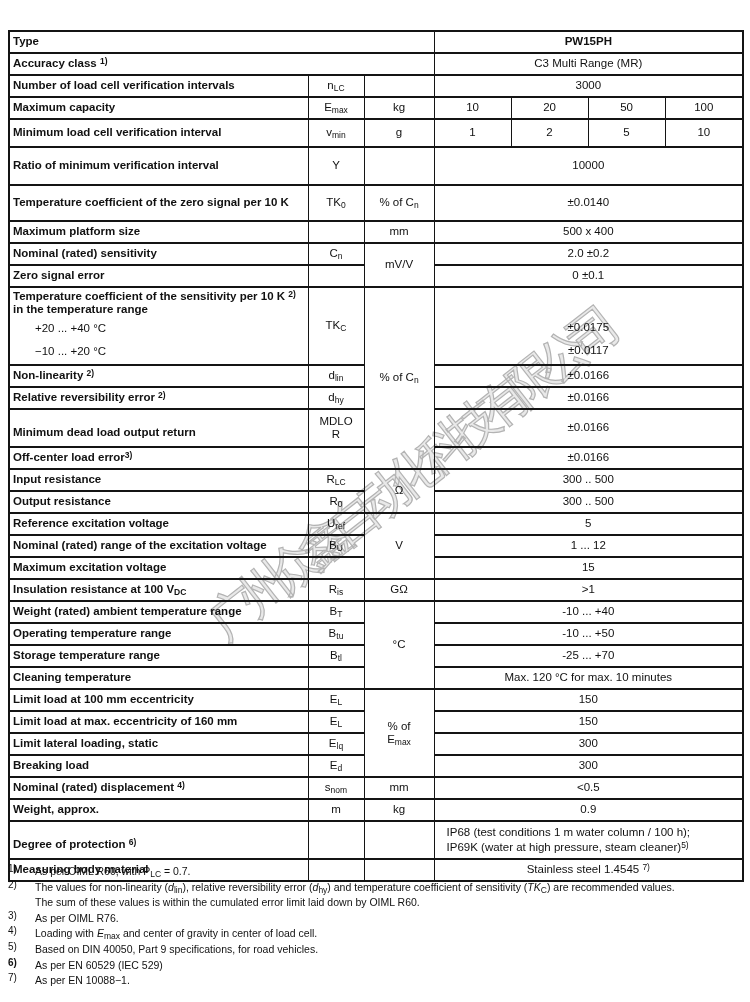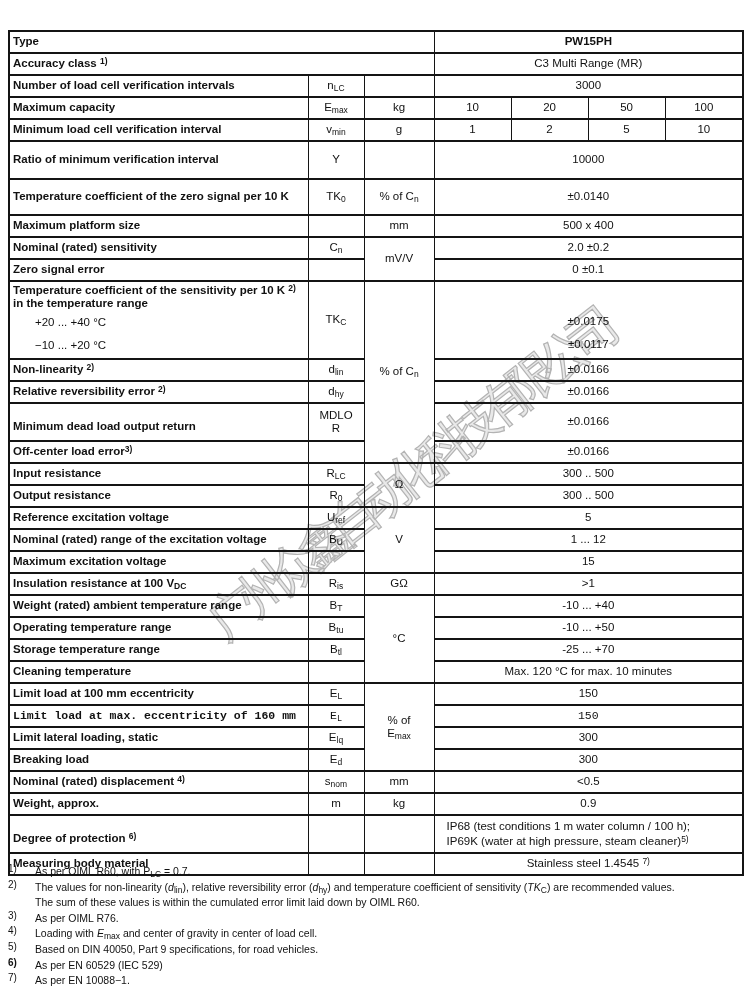--- a/index.html
+++ b/index.html
@@ -65,21 +65,21 @@
           </tr>
           <tr style="height: 22px;">
             <td class="lab">Maximum capacity</td>
             <td class="sym">E<sub>max</sub></td>
             <td class="unit" rowspan="1">kg</td>
             <td class="val">10</td>
             <td class="val">20</td>
             <td class="val">50</td>
             <td class="val">100</td>
           </tr>
-          <tr style="height: 22px;">
+          <tr style="height: 28px;">
             <td class="lab">Minimum load cell verification interval</td>
             <td class="sym">v<sub>min</sub></td>
             <td class="unit" rowspan="1">g</td>
             <td class="val">1</td>
             <td class="val">2</td>
             <td class="val">5</td>
             <td class="val">10</td>
           </tr>
           <tr style="height: 38px;">
             <td class="lab">Ratio of minimum verification interval</td>
@@ -198,21 +198,21 @@
             <td class="lab">Cleaning temperature</td>
             <td class="sym"></td>
             <td class="val" colspan="4">Max. 120 °C for max. 10 minutes</td>
           </tr>
           <tr style="height: 22px;">
             <td class="lab">Limit load at 100 mm eccentricity</td>
             <td class="sym">E<sub>L</sub></td>
             <td class="unit" rowspan="4">% of<br>E<sub>max</sub></td>
             <td class="val" colspan="4">150</td>
           </tr>
-          <tr style="height: 22px; font-family: Liberation Mono, monospace;">
+          <tr style="height: 22px;">
             <td class="lab">Limit load at max. eccentricity of 160 mm</td>
             <td class="sym">E<sub>L</sub></td>
             <td class="val" colspan="4">150</td>
           </tr>
           <tr style="height: 22px;">
             <td class="lab">Limit lateral loading, static</td>
             <td class="sym">E<sub>lq</sub></td>
             <td class="val" colspan="4">300</td>
           </tr>
           <tr style="height: 22px;">

